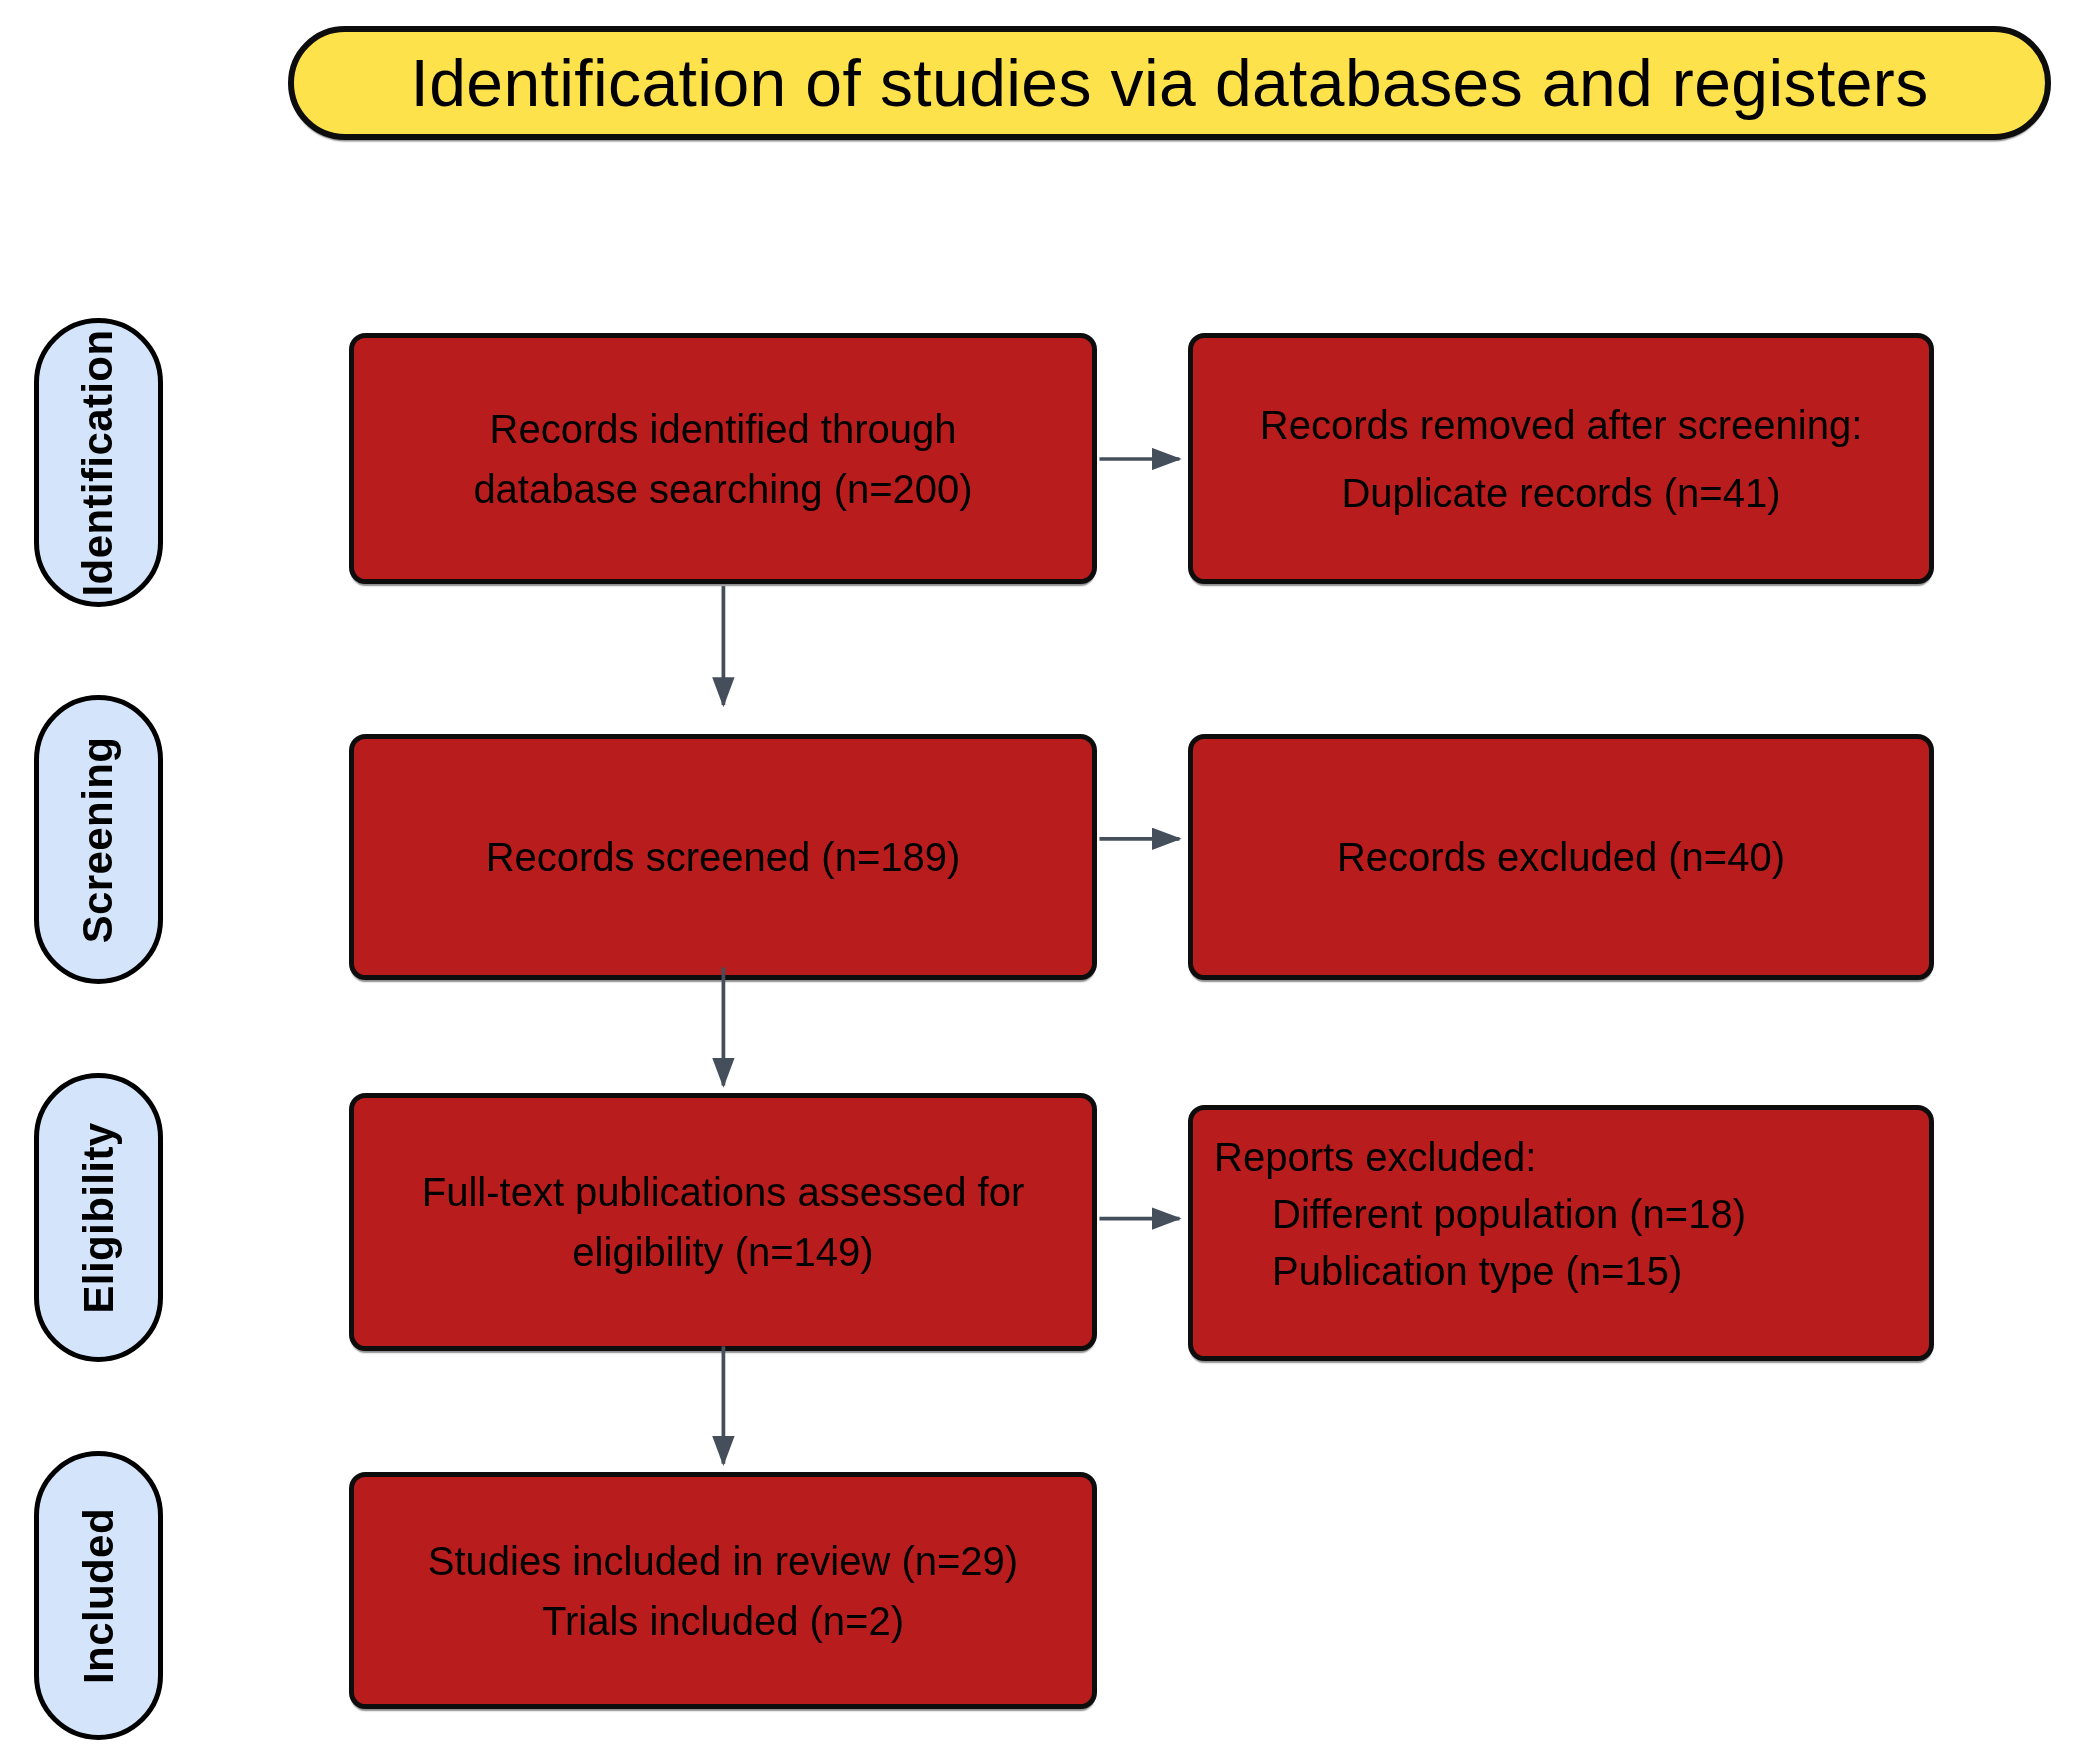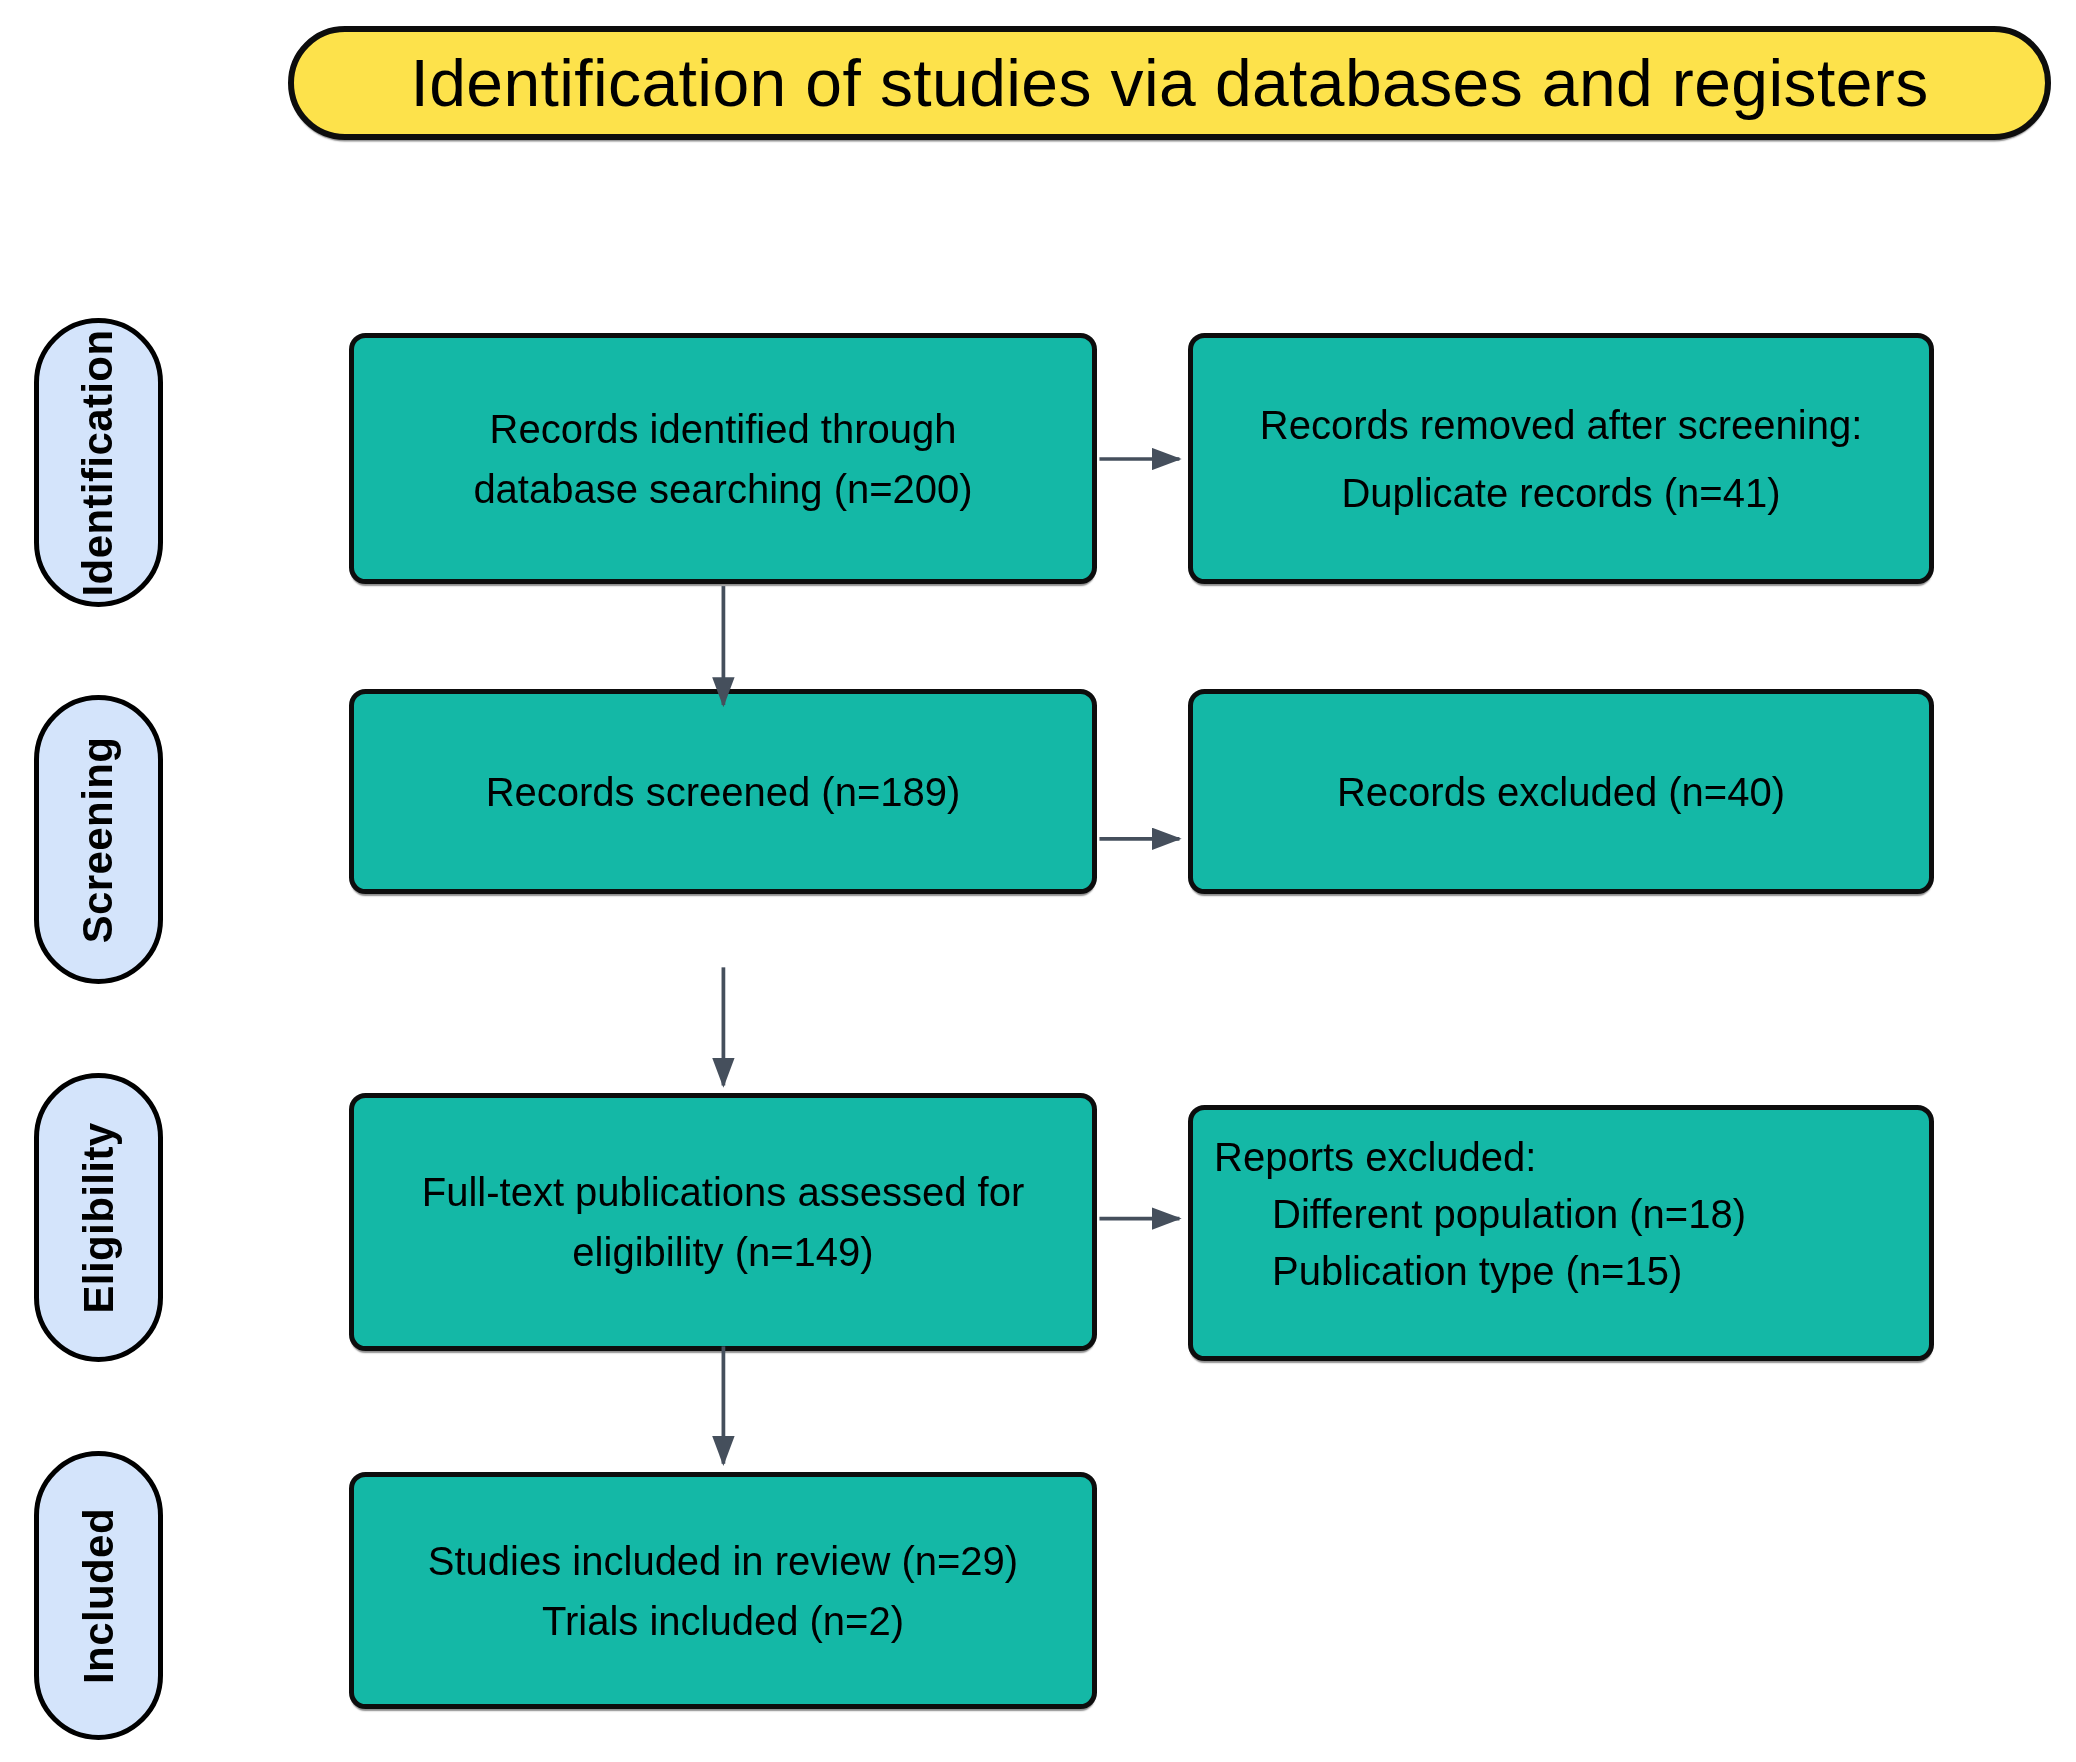--- a/index.html
+++ b/index.html
@@ -59,38 +59,38 @@
   }
   .stage.identification { top: 318px; }
   .stage.screening      { top: 695px; }
   .stage.eligibility    { top: 1073px; }
   .stage.included       { top: 1451px; height: 289px; }
 
   
   .box {
     position: absolute;
     box-sizing: border-box;
-    background: #14b8a6;
+    background: #b91c1c;
     border: 5.2px solid #0d0d0d;
     border-radius: 16.5px;
     font-size: 40px;
     line-height: 60px;
     box-shadow: 0 3.7px 1.5px -2.2px rgba(0,0,0,0.45);
   }
   .box.centered {
     display: flex;
     flex-direction: column;
     align-items: center;
     justify-content: center;
     text-align: center;
   }
   .left-col  { left: 349px;  width: 748px; }
   .right-col { left: 1188px; width: 746px; gap: 8px; }
   .row1 { top: 333px;  height: 251px; }
-  .row2 { top: 689px;  height: 205px; }
+  .row2 { top: 734px;  height: 246px; }
   .row3l { top: 1093px; height: 258px; }
   .row3r { top: 1089px; height: 256px; }
   .row4 { top: 1472px; height: 237px; }
 
   .box.listbox {
     display: block;
     text-align: left;
     padding: 19.4px 22.4px 0 21px;
     line-height: 57px;
     margin-top: 16px;

